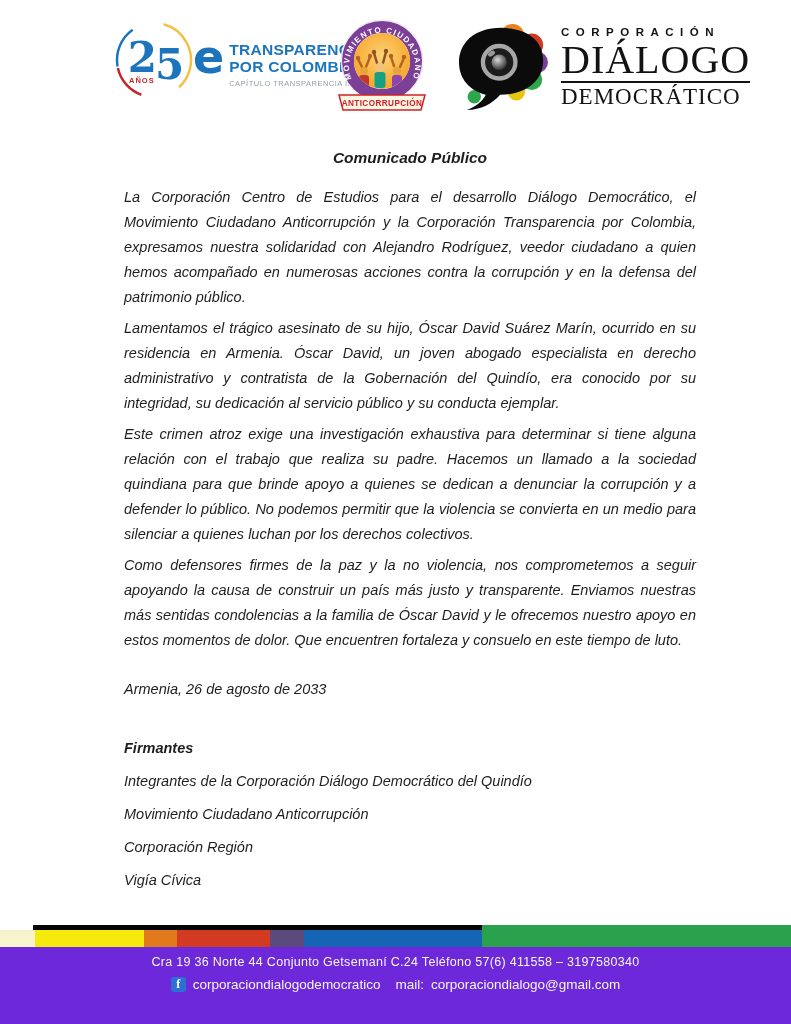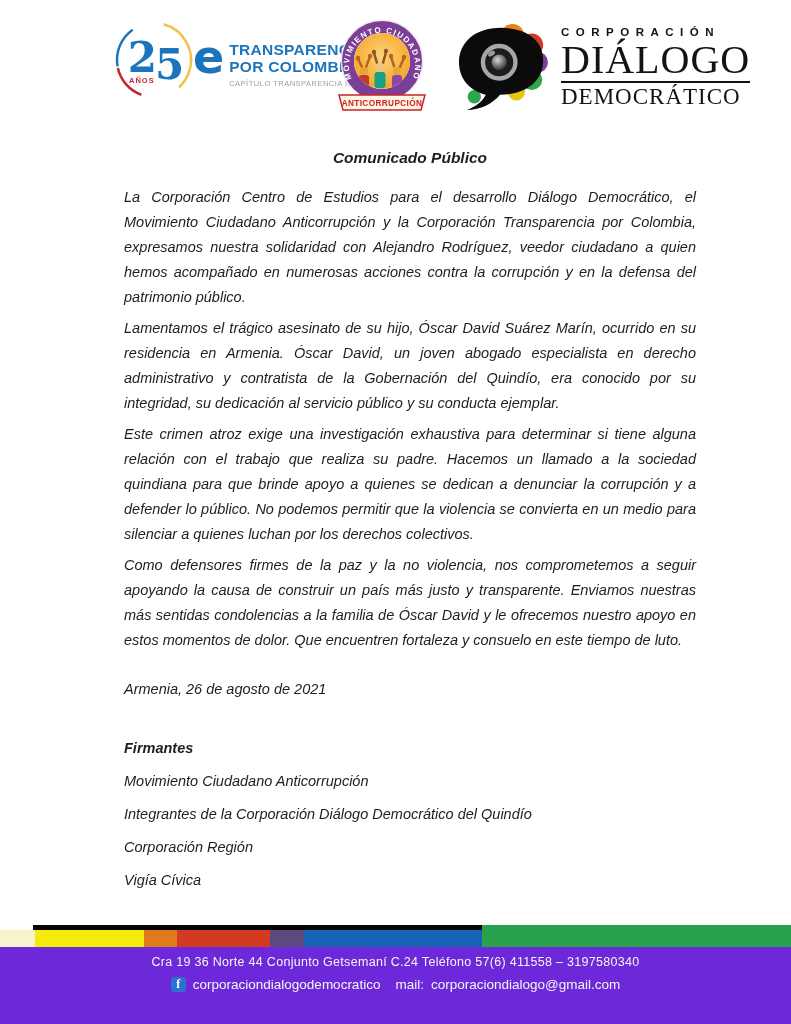--- a/index.html
+++ b/index.html
@@ -155,24 +155,24 @@
       <div class="dd-line3">DEMOCRÁTICO</div>
     </div>
   </div>
 
   <div class="content">
     <div class="doc-title">Comunicado Público</div>
     <p class="doc-par">La Corporación Centro de Estudios para el desarrollo Diálogo Democrático, el Movimiento Ciudadano Anticorrupción y la Corporación Transparencia por Colombia, expresamos nuestra solidaridad con Alejandro Rodríguez, veedor ciudadano a quien hemos acompañado en numerosas acciones contra la corrupción y en la defensa del patrimonio público.</p>
     <p class="doc-par">Lamentamos el trágico asesinato de su hijo, Óscar David Suárez Marín, ocurrido en su residencia en Armenia. Óscar David, un joven abogado especialista en derecho administrativo y contratista de la Gobernación del Quindío, era conocido por su integridad, su dedicación al servicio público y su conducta ejemplar.</p>
     <p class="doc-par">Este crimen atroz exige una investigación exhaustiva para determinar si tiene alguna relación con el trabajo que realiza su padre. Hacemos un llamado a la sociedad quindiana para que brinde apoyo a quienes se dedican a denunciar la corrupción y a defender lo público. No podemos permitir que la violencia se convierta en un medio para silenciar a quienes luchan por los derechos colectivos.</p>
     <p class="doc-par">Como defensores firmes de la paz y la no violencia, nos comprometemos a seguir apoyando la causa de construir un país más justo y transparente. Enviamos nuestras más sentidas condolencias a la familia de Óscar David y le ofrecemos nuestro apoyo en estos momentos de dolor. Que encuentren fortaleza y consuelo en este tiempo de luto.</p>
-    <div class="dateline">Armenia, 26 de agosto de 2021</div>
+    <div class="dateline">Armenia, 26 de agosto de 2033</div>
     <div class="signatories-heading">Firmantes</div>
+    <div class="signatory">Integrantes de la Corporación Diálogo Democrático del Quindío</div>
     <div class="signatory">Movimiento Ciudadano Anticorrupción</div>
-    <div class="signatory">Integrantes de la Corporación Diálogo Democrático del Quindío</div>
     <div class="signatory">Corporación Región</div>
     <div class="signatory">Vigía Cívica</div>
   </div>
 
   <div class="footer">
     <div class="footer-strip">
       <div class="strip-black"></div>
       <div class="strip-seg" style="left: 0px; width: 35px; background: rgb(246, 243, 205);"></div>
       <div class="strip-seg" style="left: 35px; width: 109px; background: rgb(245, 234, 11);"></div>
       <div class="strip-seg" style="left: 144px; width: 33px; background: rgb(224, 122, 28);"></div>

